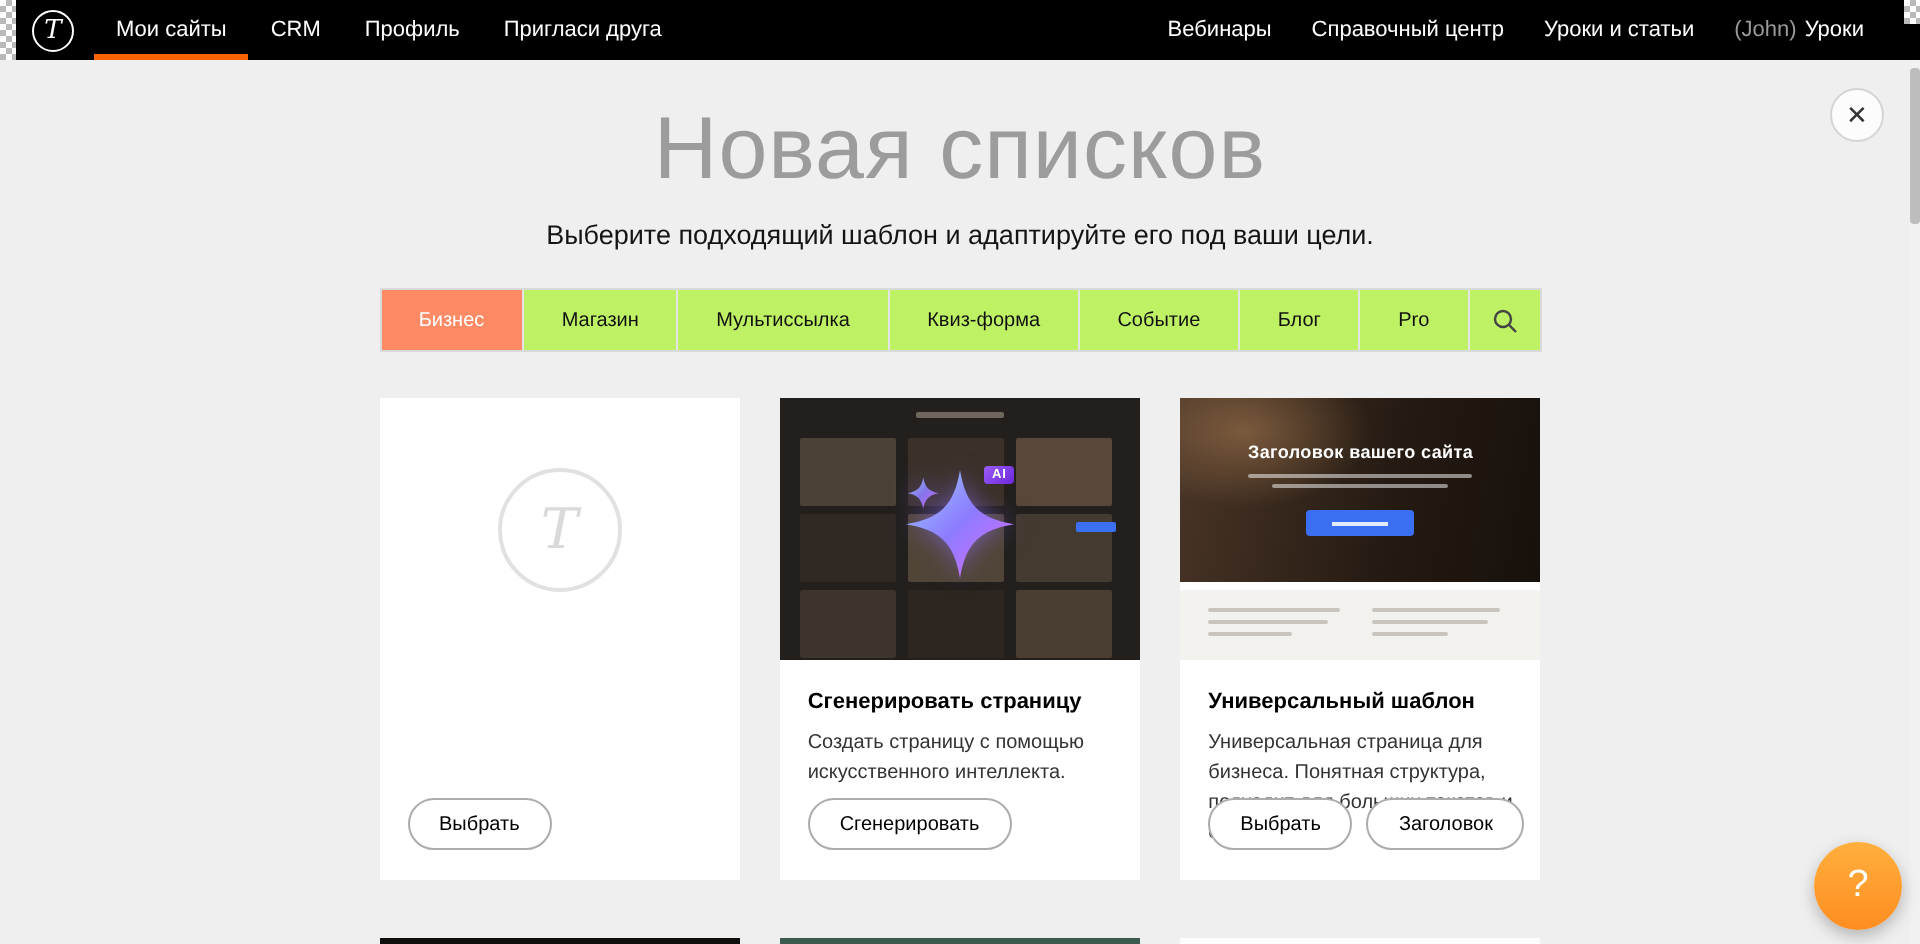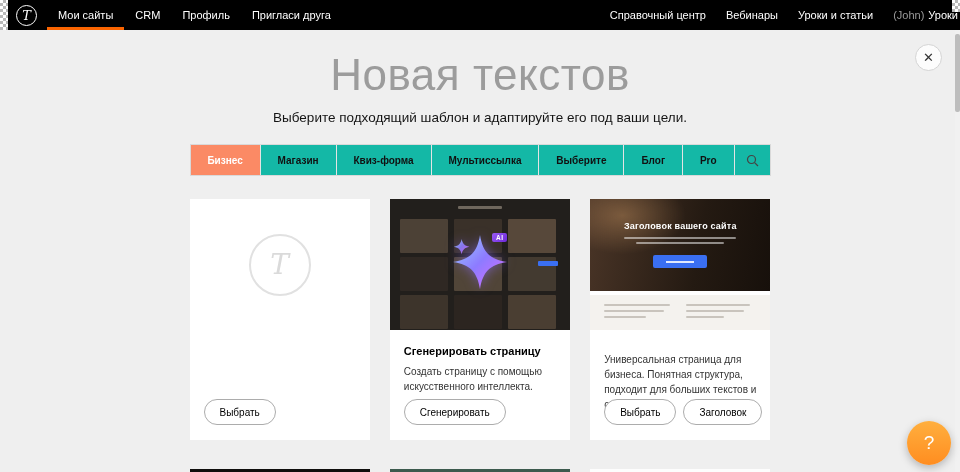--- a/index.html
+++ b/index.html
@@ -42,21 +42,21 @@
     cursor:pointer;
   }
   .nav-item {
     display:flex; align-items:center; gap:4px;
     padding:3px 11px 0; border-bottom:3px solid transparent;
     white-space:nowrap; cursor:pointer;
   }
   .nav-item.active { border-bottom-color:#fa6400; }
   .nav-right { margin-left:auto; display:flex; }
   .nav-right .nav-item { padding:3px 10px 0; }
-  .nav-right .nav-item:last-child { padding-right:2px; }
+  .nav-right .nav-item:last-child { padding-right:28px; }
   .user-name { color:#9a9a9a; }
 
   
   .close-btn {
     position:absolute; top:44px; right:18px; width:27px; height:27px;
     border-radius:50%; background:#fcfcfc; border:1px solid #d4d4d4;
     display:flex; align-items:center; justify-content:center;
     font-size:13px; color:#333; cursor:pointer; z-index:4;
   }
   .page-title {
@@ -65,21 +65,21 @@
     letter-spacing:.5px; line-height:1.05;
   }
   .page-subtitle {
     margin:12px 0 0; text-align:center;
     font-size:13.5px; color:#141414;
   }
 
   
   .tabs {
     width:581px; height:32px; margin:19px auto 0;
-    display:flex; background:#14b8a6; border:1px solid #d9d9d9;font-weight:bold;
+    display:flex; background:#bef264; border:1px solid #d9d9d9;
   }
   .tab {
     flex:1 1 auto; display:flex; align-items:center; justify-content:center;
     font-size:10px; color:#111; padding:0 8px; white-space:nowrap;
     border-left:1px solid #e4e4e4; cursor:pointer;
   }
   .tab:first-child { border-left:none; }
   .tab.active { background:#fb8a65; color:#fff; border-left-color:transparent; }
   .tab-search { flex:0 0 36px; }
   .tab-search svg { display:block; }
@@ -178,49 +178,49 @@
     <span>CRM</span>
   </div>
   <div class="nav-item">
     <span>Профиль</span>
   </div>
   <div class="nav-item">
     <span>Пригласи друга</span>
   </div>
   <div class="nav-right">
     <div class="nav-item">
+      <span>Вебинары</span>
+    </div>
+    <div class="nav-item">
       <span>Справочный центр</span>
-    </div>
-    <div class="nav-item">
-      <span>Вебинары</span>
     </div>
     <div class="nav-item">
       <span>Уроки и статьи</span>
     </div>
     <div class="nav-item">
       <span class="user-name">(John)</span>
       <span>Уроки</span>
     </div>
   </div>
   <div class="checker-tr"></div>
 </div>
 
 <div class="close-btn">
   <span>✕</span>
 </div>
 
-<h1 class="page-title">Новая текстов</h1>
+<h1 class="page-title">Новая списков</h1>
 <div class="page-subtitle">Выберите подходящий шаблон и адаптируйте его под ваши цели.</div>
 
 <div class="tabs">
   <div class="tab active">Бизнес</div>
   <div class="tab">Магазин</div>
+  <div class="tab">Мультиссылка</div>
   <div class="tab">Квиз-форма</div>
-  <div class="tab">Мультиссылка</div>
-  <div class="tab">Выберите</div>
+  <div class="tab">Событие</div>
   <div class="tab">Блог</div>
   <div class="tab">Pro</div>
   <div class="tab tab-search">
     <svg width="13" height="13" viewBox="0 0 13 13">
       <circle cx="5.5" cy="5.5" r="4" fill="none" stroke="#444" stroke-width="1.2"></circle>
       <line x1="8.6" y1="8.6" x2="12" y2="12" stroke="#444" stroke-width="1.2"></line>
     </svg>
   </div>
 </div>
 
@@ -285,20 +285,21 @@
       <div class="p3-text">
         <div class="tl" style="left:14px;top:9px;width:66px;"></div>
         <div class="tl" style="left:14px;top:15px;width:60px;"></div>
         <div class="tl" style="left:14px;top:21px;width:42px;"></div>
         <div class="tl" style="left:96px;top:9px;width:64px;"></div>
         <div class="tl" style="left:96px;top:15px;width:58px;"></div>
         <div class="tl" style="left:96px;top:21px;width:38px;"></div>
       </div>
     </div>
     <div class="card-body">
+      <div class="card-title">Универсальный шаблон</div>
       <div class="card-desc">Универсальная страница для бизнеса. Понятная структура, подходит для больших текстов и списков.</div>
     </div>
     <div class="card-actions">
       <button class="pill-btn">Выбрать</button>
       <button class="pill-btn">Заголовок</button>
     </div>
   </div>
 
   <div class="card partial">
     <div class="pv-dark"></div>

